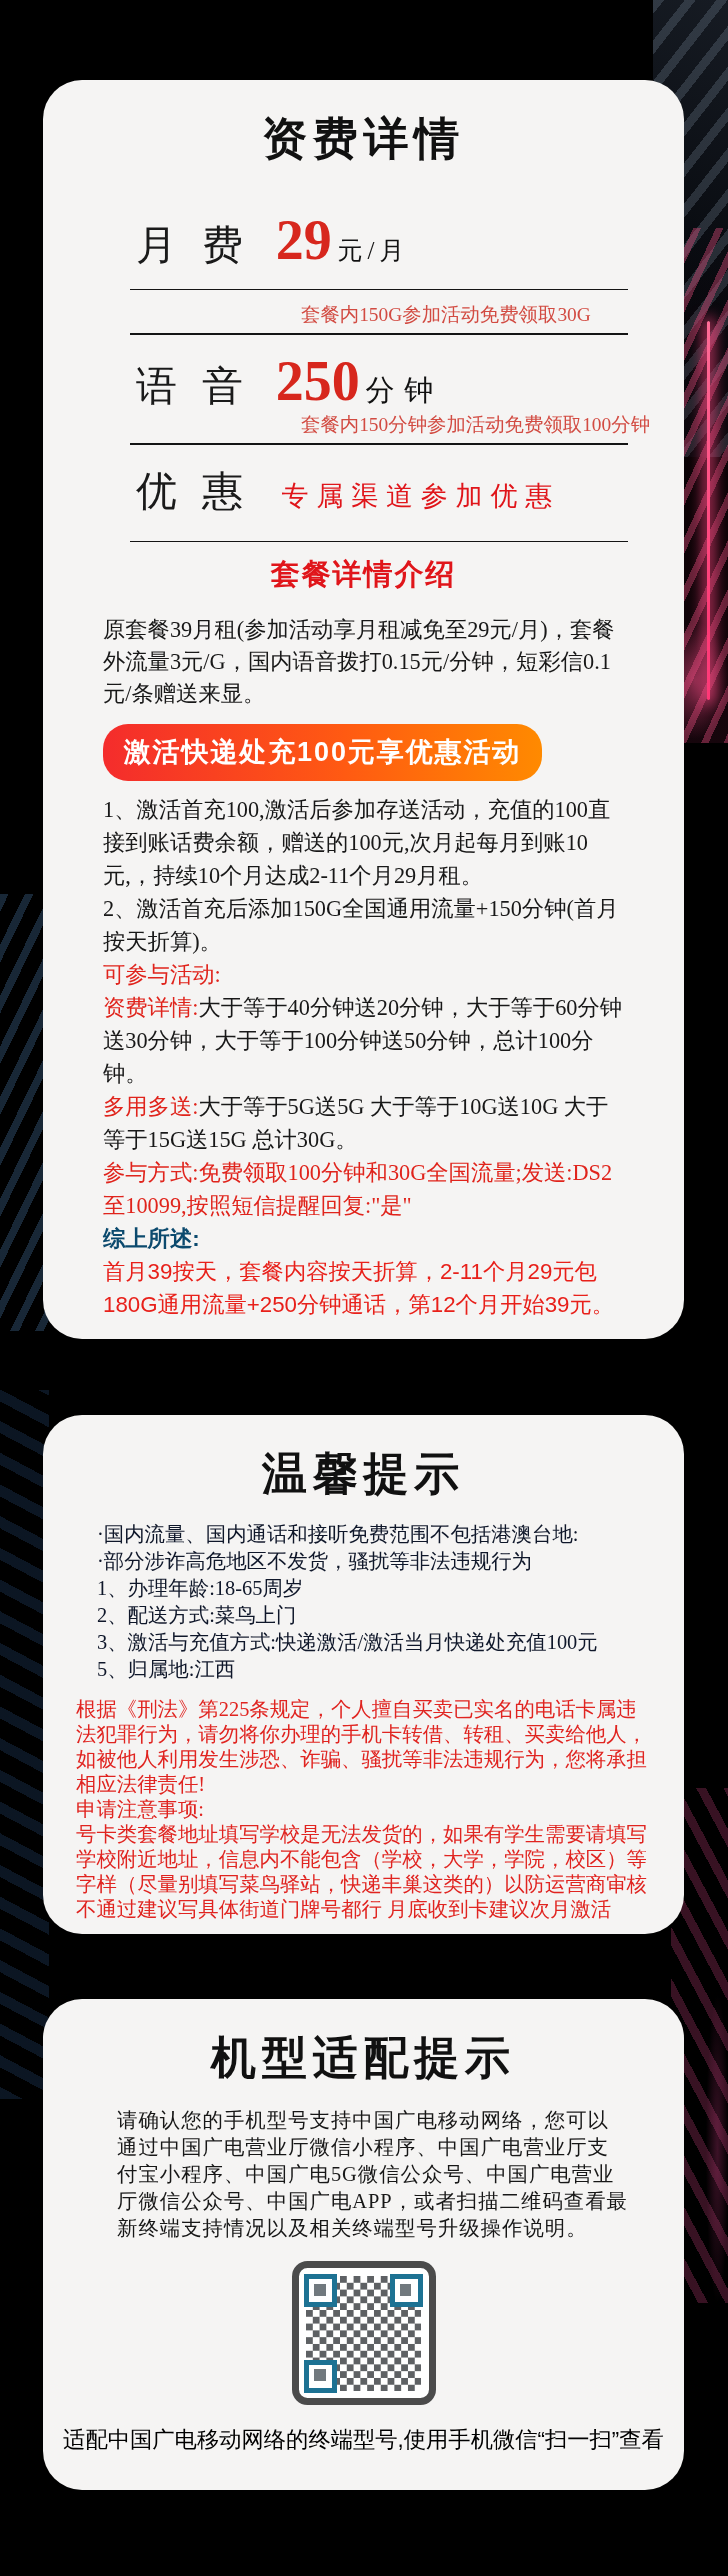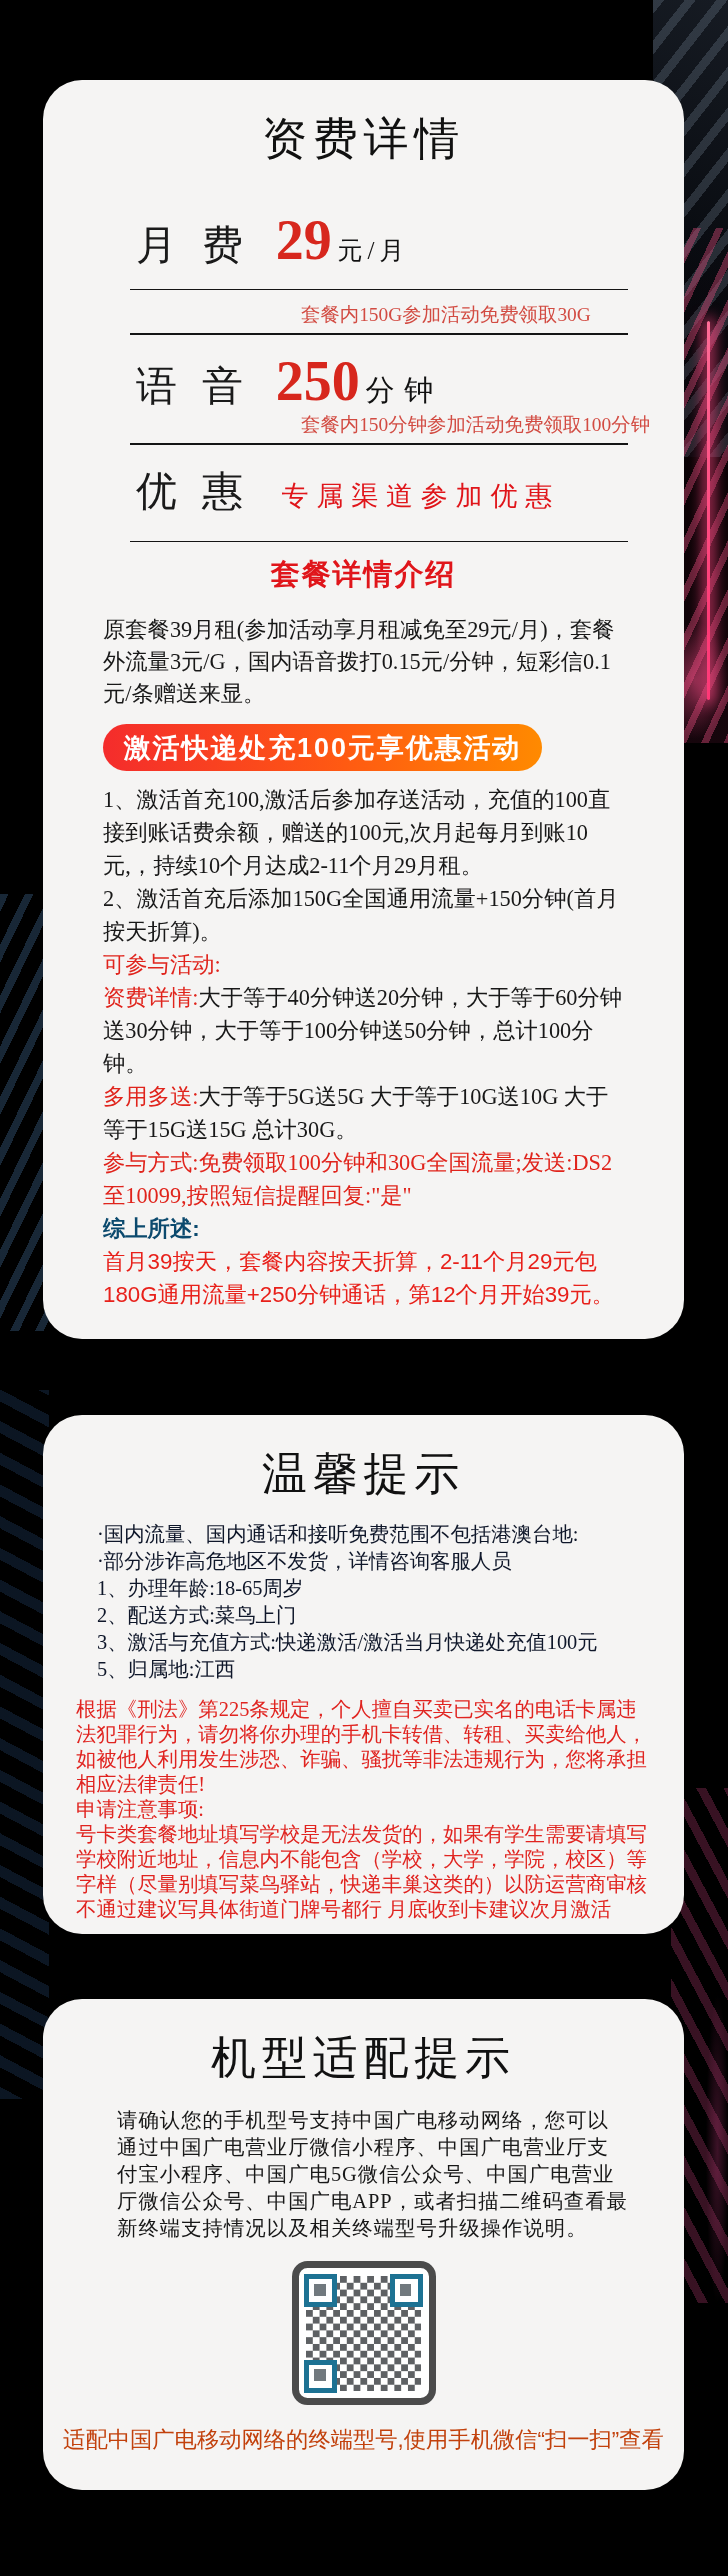--- a/index.html
+++ b/index.html
@@ -54,21 +54,21 @@
     background:#f5f4f3;border-radius:39px;
     box-sizing:border-box;
   }
   .card-tariff{top:80px;height:1259px;}
   .card-tips{top:1415px;height:519px;}
   .card-device{top:1999px;height:491px;}
 
   .card-title{
     margin:0;padding-top:33px;
     text-align:center;
-    font-size:45px;font-weight:normal;color:#111;
+    font-size:45px;font-weight:bold;color:#111;
     letter-spacing:5.8px;line-height:52px;
   }
   
   .t-rows{margin-top:43px;}
   .t-row{display:flex;align-items:baseline;padding-left:93px;}
   .t-label{font-size:41px;color:#1a1a1a;letter-spacing:25px;flex:none;}
   .t-value{font-size:56px;font-weight:bold;color:#d7271d;margin-left:7.8px;line-height:64px;flex:none;}
   .t-unit{font-size:25px;color:#111;margin-left:5.8px;letter-spacing:4.9px;flex:none;}
   .t-unit-big{font-size:29px;letter-spacing:9.7px;}
   .t-note{
@@ -84,21 +84,21 @@
   }
   
   .detail{
     margin:21.4px 54px 0 60px;
     font-size:22.3px;line-height:32px;color:#181818;
   }
   .detail p{margin:0;}
   .cta{
     display:block;
     margin:13.6px 0 11.7px 60px;
-    width:439px;height:47px;border:0;border-radius:25px;
+    width:439px;height:57px;border:0;border-radius:25px;
     background:linear-gradient(90deg,#f42c2c 0%,#ff5a12 55%,#ff8a00 100%);
     color:#fff;font-size:27px;font-weight:bold;
     font-family:"Liberation Sans","DejaVu Sans",sans-serif;
     letter-spacing:1.9px;line-height:47px;text-align:center;
     cursor:pointer;
   }
   .detail-list{margin:9.7px 54px 0 60px;font-size:22.3px;line-height:33px;color:#181818;}
   .detail-list p{margin:0;}
   .red-serif{color:#e0241c;}
   .red-sans{color:#e8201a;font-family:"Liberation Sans","DejaVu Sans",sans-serif;}
@@ -130,21 +130,21 @@
     border:5.8px solid #1d7293;background:#fff;
   }
   .qr-finder::after{
     content:"";position:absolute;left:4.9px;top:4.9px;width:11.7px;height:11.7px;background:#71797e;
   }
   .qr-tl{left:5.8px;top:5.8px;}
   .qr-tr{right:5.8px;top:5.8px;}
   .qr-bl{left:5.8px;bottom:5.8px;}
   .qr-caption{
     margin:19.4px 0 0 0;text-align:center;
-    font-size:22.3px;color:#c2410c;
+    font-size:22.3px;color:#000000;
     font-family:"Liberation Sans","DejaVu Sans",sans-serif;
   }
 </style>
 </head>
 <body>
 
 <div class="bg bg-right-top"></div>
 <div class="bg bg-right-pink"></div>
 <div class="bg neon-line"></div>
 <div class="bg neon-glow"></div>
@@ -200,21 +200,21 @@
     <p class="red-sans-bold">综上所述:</p>
     <p class="red-sans">首月39按天，套餐内容按天折算，2-11个月29元包180G通用流量+250分钟通话，第12个月开始39元。</p>
   </div>
 </section>
 
 <section class="card card-tips">
   <h1 class="card-title">温馨提示</h1>
 
   <div class="tips-list">
     <p>·国内流量、国内通话和接听免费范围不包括港澳台地:</p>
-    <p>·部分涉诈高危地区不发货，详情咨询客服人员</p>
+    <p>·部分涉诈高危地区不发货，骚扰等非法违规行为</p>
     <p>1、办理年龄:18-65周岁</p>
     <p>2、配送方式:菜鸟上门</p>
     <p>3、激活与充值方式:快递激活/激活当月快递处充值100元</p>
     <p>5、归属地:江西</p>
   </div>
 
   <div class="legal">
     <p>根据《刑法》第225条规定，个人擅自买卖已实名的电话卡属违法犯罪行为，请勿将你办理的手机卡转借、转租、买卖给他人，如被他人利用发生涉恐、诈骗、骚扰等非法违规行为，您将承担相应法律责任!</p>
     <p>申请注意事项:</p>
     <p>号卡类套餐地址填写学校是无法发货的，如果有学生需要请填写学校附近地址，信息内不能包含（学校，大学，学院，校区）等字样（尽量别填写菜鸟驿站，快递丰巢这类的）以防运营商审核不通过建议写具体街道门牌号都行 月底收到卡建议次月激活</p>

